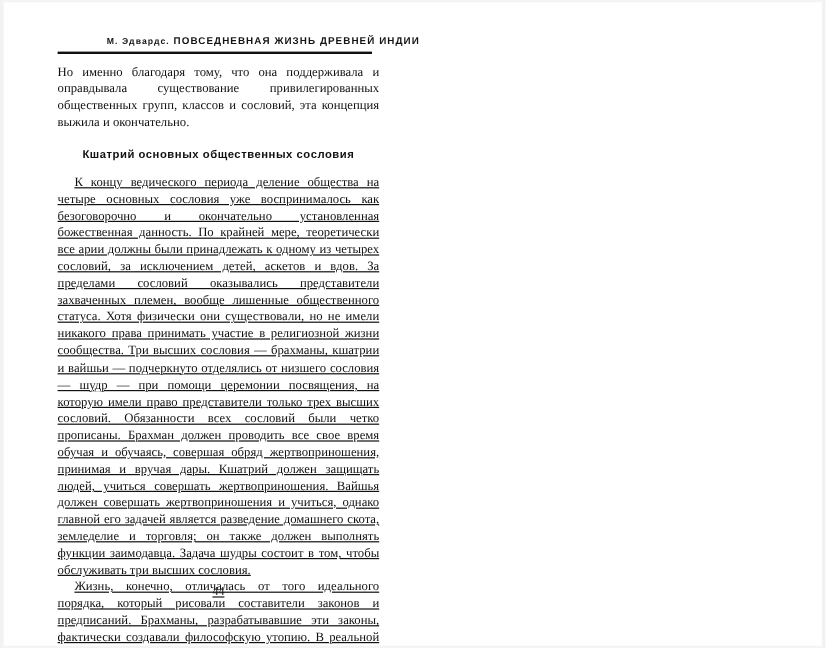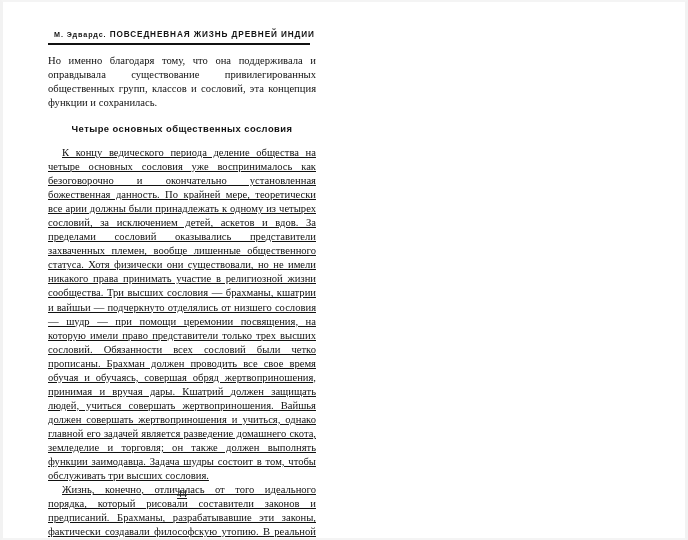--- a/index.html
+++ b/index.html
@@ -43,20 +43,21 @@
 
   
   .runhead {
     position: absolute;
     font-family: "Liberation Sans", sans-serif;
     font-size: 8.2px;
     font-weight: 700;
     letter-spacing: 0.9px;
     color: #141414;
     white-space: nowrap;
+    margin-left: 35px;
   }
   .runhead-left  { left: 54px;  top: 30px; }
   .runhead .smallcapname { font-size: 7.2px; }
 
   .rule {
     position: absolute;
     height: 2px;
     background: #111111;
   }
   .rule-left  { left: 48px;  top: 43px; width: 262px; }
@@ -111,24 +112,24 @@
 
   <div class="page page-left">
 
     <div class="runhead runhead-left">
       <span class="smallcapname">М. Эдвардс.</span>
       <span>ПОВСЕДНЕВНАЯ ЖИЗНЬ ДРЕВНЕЙ ИНДИИ</span>
     </div>
     <div class="rule rule-left"></div>
 
     <div class="col block-a">
-      <p>Но именно благодаря тому, что она поддерживала и оправдывала существование привилегированных общественных групп, классов и сословий, эта концепция функции и сохранилась.</p>
+      <p>Но именно благодаря тому, что она поддерживала и оправдывала существование привилегированных общественных групп, классов и сословий, эта концепция выжила и окончательно.</p>
     </div>
 
-    <div class="section-title">Четыре основных общественных сословия</div>
+    <div class="section-title">Кшатрий основных общественных сословия</div>
 
     <div class="col block-b">
       <p class="indent">К концу ведического периода деление общества на четыре основных сословия уже воспринималось как безоговорочно и окончательно установленная божественная данность. По крайней мере, теоретически все арии должны были принадлежать к одному из четырех сословий, за исключением детей, аскетов и вдов. За пределами сословий оказывались представители захваченных племен, вообще лишенные общественного статуса. Хотя физически они существовали, но не имели никакого права принимать участие в религиозной жизни сообщества. Три высших сословия — брахманы, кшатрии и вайшьи — подчеркнуто отделялись от низшего сословия — шудр — при помощи церемонии посвящения, на которую имели право представители только трех высших сословий. Обязанности всех сословий были четко прописаны. Брахман должен проводить все свое время обучая и обучаясь, совершая обряд жертвоприношения, принимая и вручая дары. Кшатрий должен защищать людей, учиться совершать жертвоприношения. Вайшья должен совершать жертвоприношения и учиться, однако главной его задачей является разведение домашнего скота, земледелие и торговля; он также должен выполнять функции заимодавца. Задача шудры состоит в том, чтобы обслуживать три высших сословия.</p>
       <p class="indent">Жизнь, конечно, отличалась от того идеального порядка, который рисовали составители законов и предписаний. Брахманы, разрабатывавшие эти законы, фактически создавали философскую утопию. В реальной жизни правила поведения как внутри одного сословия, так и между различными сословиями часто нарушались или просто игно-</p>
     </div>
 
     <div class="folio folio-left">44</div>
   </div>
 
   <div class="page page-right">

